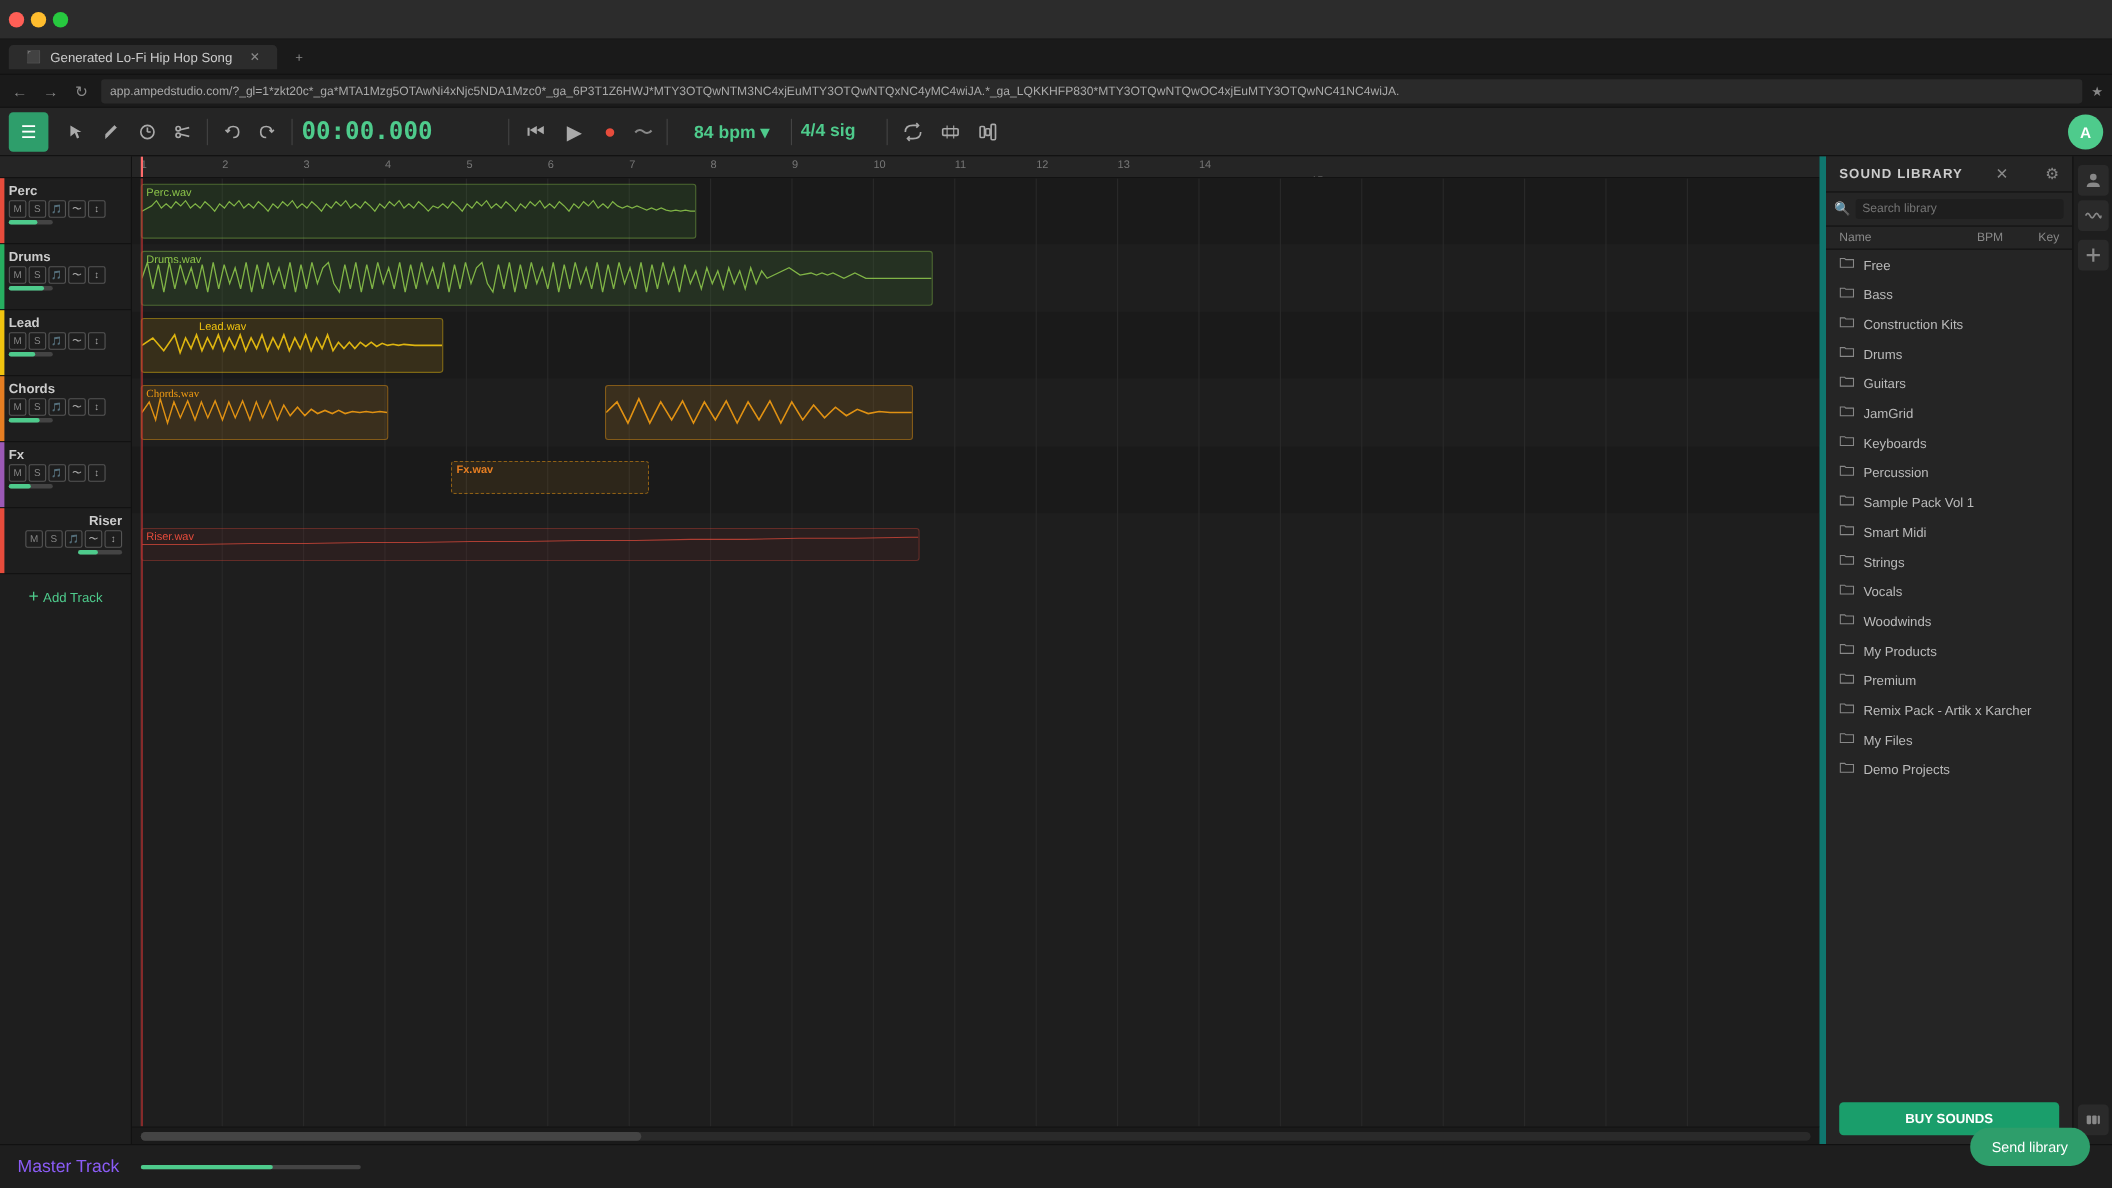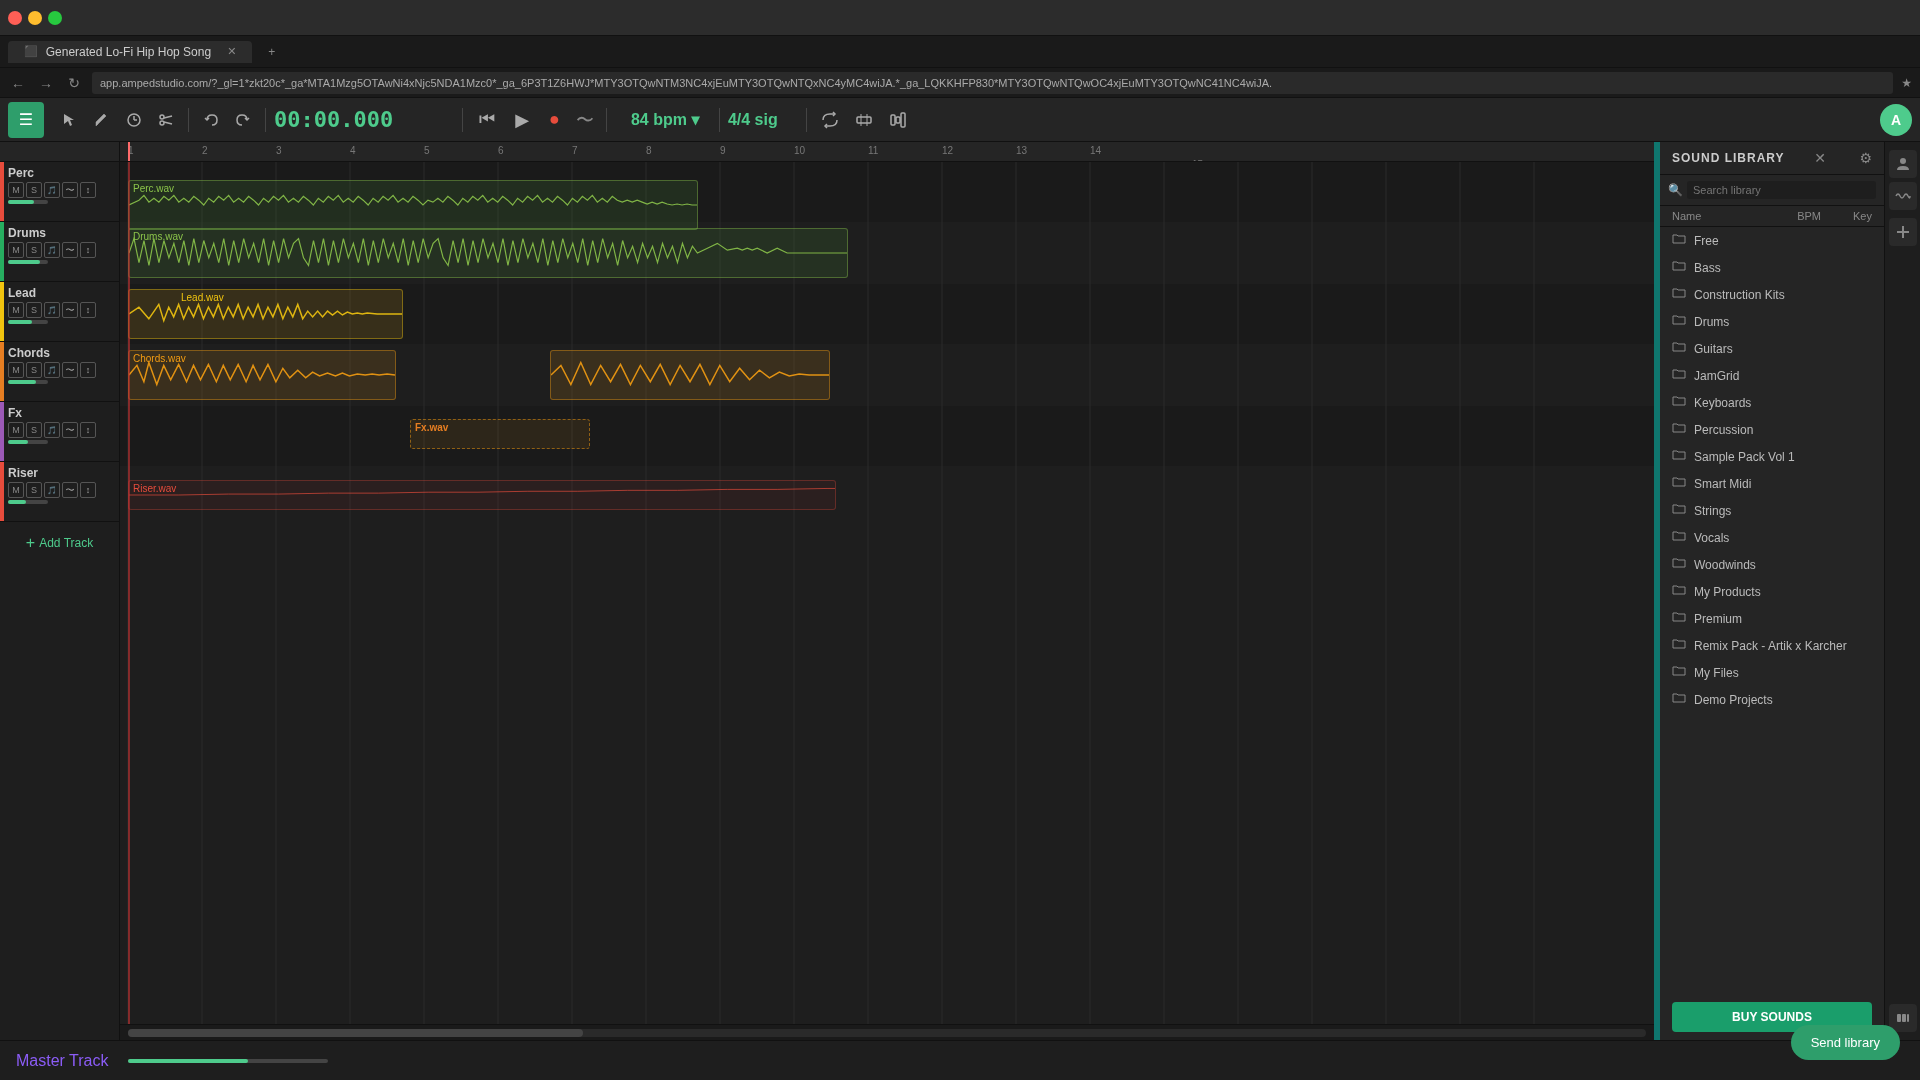--- a/index.html
+++ b/index.html
@@ -49,21 +49,21 @@
     .track-ctrl-btn.s { color: #888; }
     .track-volume { width: 40px; height: 4px; background: #444; border-radius: 2px; margin-top: 2px; }
     .track-volume-fill { height: 100%; background: #4ecb8c; border-radius: 2px; width: 70%; }
     .track-color-bar { width: 4px; position: absolute; left: 0; top: 0; bottom: 0; }
 
     .track-perc { height: 60px; }
     .track-drums { height: 60px; }
     .track-lead { height: 60px; }
     .track-chords { height: 60px; }
     .track-fx { height: 60px; }
-    .track-riser { height: 60px; }
+    .track-riser { height: 60px; align-items: flex-end; }
 
     .add-track-btn { display: flex; align-items: center; justify-content: center; gap: 4px; padding: 8px; color: #4ecb8c; background: none; border: none; cursor: pointer; font-size: 12px; margin-top: 4px; }
 
     
     .timeline-area { flex: 1; display: flex; flex-direction: column; overflow: hidden; position: relative; }
     .timeline-ruler { height: 20px; background: #252525; border-bottom: 1px solid #111; display: flex; align-items: center; position: relative; overflow: hidden; }
 
     .tracks-canvas { flex: 1; position: relative; overflow: hidden; background: #1e1e1e; }
 
     
@@ -374,42 +374,42 @@
             <line x1="896" y1="0" x2="896" y2="100%" stroke="#2a2a2a" stroke-width="1"></line>
             <line x1="970" y1="0" x2="970" y2="100%" stroke="#2a2a2a" stroke-width="1"></line>
             <line x1="1044" y1="0" x2="1044" y2="100%" stroke="#2a2a2a" stroke-width="1"></line>
             <line x1="1118" y1="0" x2="1118" y2="100%" stroke="#2a2a2a" stroke-width="1"></line>
             <line x1="1192" y1="0" x2="1192" y2="100%" stroke="#2a2a2a" stroke-width="1"></line>
             <line x1="1266" y1="0" x2="1266" y2="100%" stroke="#2a2a2a" stroke-width="1"></line>
             <line x1="1340" y1="0" x2="1340" y2="100%" stroke="#2a2a2a" stroke-width="1"></line>
             <line x1="1414" y1="0" x2="1414" y2="100%" stroke="#2a2a2a" stroke-width="1"></line>
           </svg>
 
-        <div class="clip" style="position:absolute; top:18px; left:8px; width:570px; height:50px; background:rgba(80,160,60,0.15); border: 1px solid rgba(139,195,74,0.4); border-radius:3px;">
+        <div class="clip" style="position:absolute; top:5px; left:8px; width:505px; height:50px; background:rgba(80,160,60,0.15); border: 1px solid rgba(139,195,74,0.4); border-radius:3px;">
           <span style="position:absolute; top:2px; left:4px; font-size:10px; color:#8bc34a;">Perc.wav</span>
           <svg width="100%" height="100%" viewBox="0 0 570 50" preserveAspectRatio="none">
             <polyline points="0,25 10,20 15,15 20,22 25,18 30,22 35,16 40,20 45,15 50,22 55,18 60,22 65,16 70,20 75,25 80,18 85,22 90,16 95,20 100,15 105,22 110,18 115,22 120,16 125,20 130,25 135,18 140,22 145,16 150,20 155,15 160,22 165,18 170,22 175,16 180,20 185,25 190,18 195,22 200,16 205,20 210,15 215,22 220,18 225,22 230,16 235,20 240,25 245,18 250,22 255,16 260,20 265,15 270,22 275,18 280,22 285,16 290,20 295,25 300,20 305,22 310,18 315,22 320,16 325,20 330,25 335,18 340,22 345,16 350,20 355,15 360,22 365,18 370,22 375,16 380,20 385,25 390,18 395,22 400,16 405,20 410,15 415,22 420,18 425,22 430,16 435,20 440,25 445,18 450,22 455,16 460,20 465,15 470,22 475,18 480,22 485,16 490,20 495,22 500,20 505,22 510,20 515,22 520,24 525,22 530,24 535,22 540,24 545,25 550,24 555,25 560,24 565,25 570,25" fill="none" stroke="#8bc34a" stroke-width="1.2" opacity="0.9"></polyline>
           </svg>
         </div>
 
         <div class="clip" style="position:absolute; top:66px; left:8px; width:720px; height:50px; background:rgba(80,160,60,0.15); border: 1px solid rgba(139,195,74,0.4); border-radius:3px;">
           <span style="position:absolute; top:2px; left:4px; font-size:10px; color:#8bc34a;">Drums.wav</span>
           <svg width="100%" height="100%" viewBox="0 0 720 50" preserveAspectRatio="none">
             <polyline points="0,25 5,10 10,35 15,12 20,38 25,10 30,35 35,12 40,30 45,15 50,35 55,12 60,38 65,10 70,35 75,12 80,30 85,15 90,35 95,10 100,38 105,12 110,35 115,10 120,30 125,15 130,35 135,10 140,38 145,12 150,35 155,10 160,30 165,15 170,10 175,30 180,38 185,12 190,35 195,10 200,38 205,12 210,35 215,10 220,30 225,15 230,35 235,10 240,38 245,12 250,35 255,10 260,30 265,15 270,35 275,10 280,38 285,12 290,35 295,10 300,30 305,15 310,10 315,30 320,38 325,12 330,35 335,10 340,38 345,12 350,35 355,10 360,30 365,15 370,35 375,10 380,38 385,12 390,35 395,10 400,30 405,15 410,35 415,10 420,38 425,12 430,35 435,10 440,30 445,15 450,35 455,10 460,38 465,12 470,35 475,10 480,30 485,15 490,38 495,12 500,30 505,18 510,35 515,15 520,30 525,18 530,35 535,15 540,30 545,18 550,35 555,15 560,30 565,18 570,25 580,20 590,15 600,22 610,20 615,22 620,20 625,22 630,20 640,25 650,20 660,25 680,25 700,25 720,25" fill="none" stroke="#8bc34a" stroke-width="1.2" opacity="0.9"></polyline>
           </svg>
         </div>
 
         <div class="clip" style="position:absolute; top:127px; left:8px; width:275px; height:50px; background:rgba(220,170,30,0.15); border: 1px solid rgba(241,196,15,0.4); border-radius:3px;">
           <span style="position:absolute; top:2px; left:4px; font-size:10px; color:#f1c40f;margin-left:48px;">Lead.wav</span>
           <svg width="100%" height="100%" viewBox="0 0 275 50" preserveAspectRatio="none">
             <polyline points="0,25 10,18 20,30 30,15 35,32 40,18 45,28 50,15 55,30 60,18 65,28 70,15 75,30 80,18 85,28 90,15 95,30 100,18 105,28 110,15 115,30 120,18 125,28 130,15 135,30 140,18 145,28 150,15 155,30 160,18 165,28 170,15 175,30 180,22 185,28 190,22 195,28 200,22 205,26 210,22 215,26 220,23 225,25 230,24 235,25 240,24 250,25 260,25 270,25 275,25" fill="none" stroke="#f1c40f" stroke-width="1.5" opacity="0.9"></polyline>
           </svg>
         </div>
 
-        <div class="clip" style="position:absolute; top:188px; left:8px; width:268px; height:50px; background:rgba(220,150,30,0.15); border: 1px solid rgba(243,156,18,0.4); border-radius:3px;">
+        <div class="clip" style="position:absolute; top:188px; left:8px; width:225px; height:50px; background:rgba(220,150,30,0.15); border: 1px solid rgba(243,156,18,0.4); border-radius:3px;font-family:Liberation Serif, serif;">
           <span style="position:absolute; top:2px; left:4px; font-size:10px; color:#f39c12;">Chords.wav</span>
           <svg width="100%" height="100%" viewBox="0 0 268 50" preserveAspectRatio="none">
             <polyline points="0,25 8,15 15,32 20,12 28,35 35,15 42,30 50,14 58,32 65,15 72,30 80,14 88,32 95,15 102,30 110,14 118,32 125,15 132,30 140,14 148,32 155,18 162,28 170,20 178,28 185,22 192,26 200,23 208,26 215,23 222,26 230,24 238,25 245,24 252,25 260,24 268,25" fill="none" stroke="#f39c12" stroke-width="1.5" opacity="0.9"></polyline>
           </svg>
         </div>
 
         <div class="clip" style="position:absolute; top:188px; left:430px; width:280px; height:50px; background:rgba(220,150,30,0.15); border: 1px solid rgba(243,156,18,0.4); border-radius:3px;">
           <svg width="100%" height="100%" viewBox="0 0 280 50" preserveAspectRatio="none">
             <polyline points="0,25 10,15 20,35 30,12 40,35 50,15 60,32 70,14 80,35 90,15 100,32 110,14 120,35 130,15 140,32 150,14 160,35 170,15 180,32 190,18 200,30 210,20 220,28 230,22 240,26 250,24 260,25 270,25 280,25" fill="none" stroke="#f39c12" stroke-width="1.5" opacity="0.9"></polyline>
           </svg>

